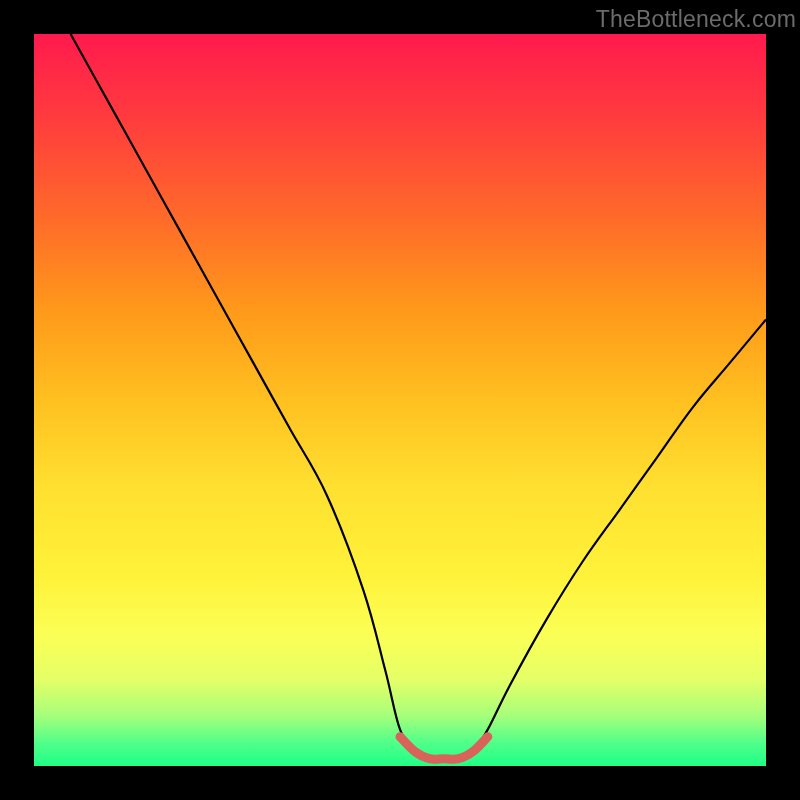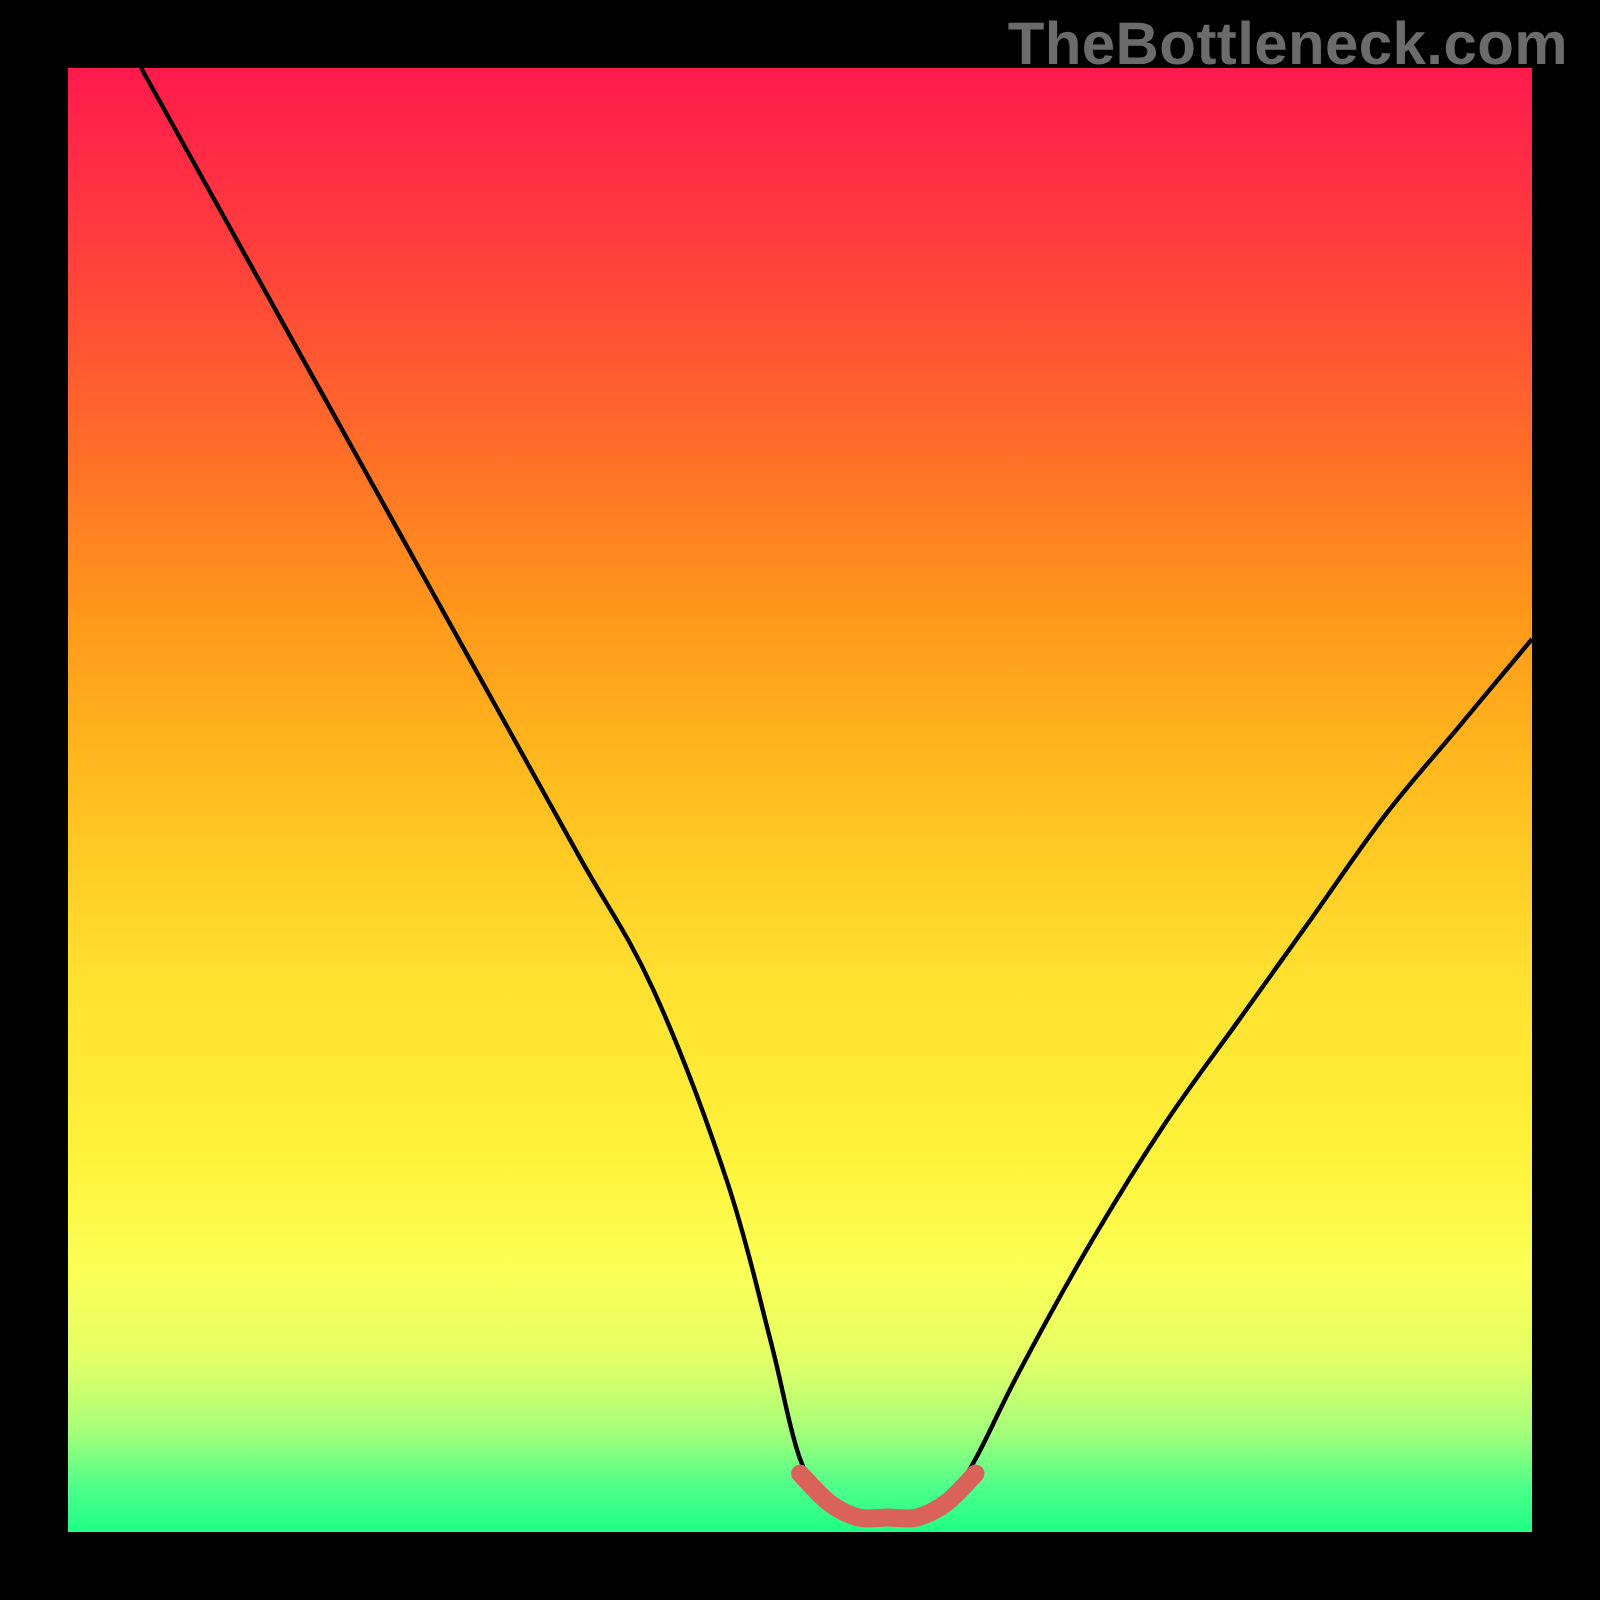--- a/index.html
+++ b/index.html
@@ -35,24 +35,24 @@
       #fbff55 82%,
       #e6ff66 88%,
       #a8ff7a 93%,
       #4dff8a 97%,
       #1fff85 100%
     );
   }
   .watermark {
     position: absolute;
     top: 6px;
-    right: 16px;
+    right: 4px;
     color: #6b6b6b;
-    font-size: 30px;
-    font-weight: 700;
+    font-size: 23px;
+    font-weight: 400;
     letter-spacing: 0.2px;
     user-select: none;
     pointer-events: none;
     white-space: nowrap;
   }
   svg.curve {
     position: absolute;
     left: 0;
     top: 0;
     width: 732px;

